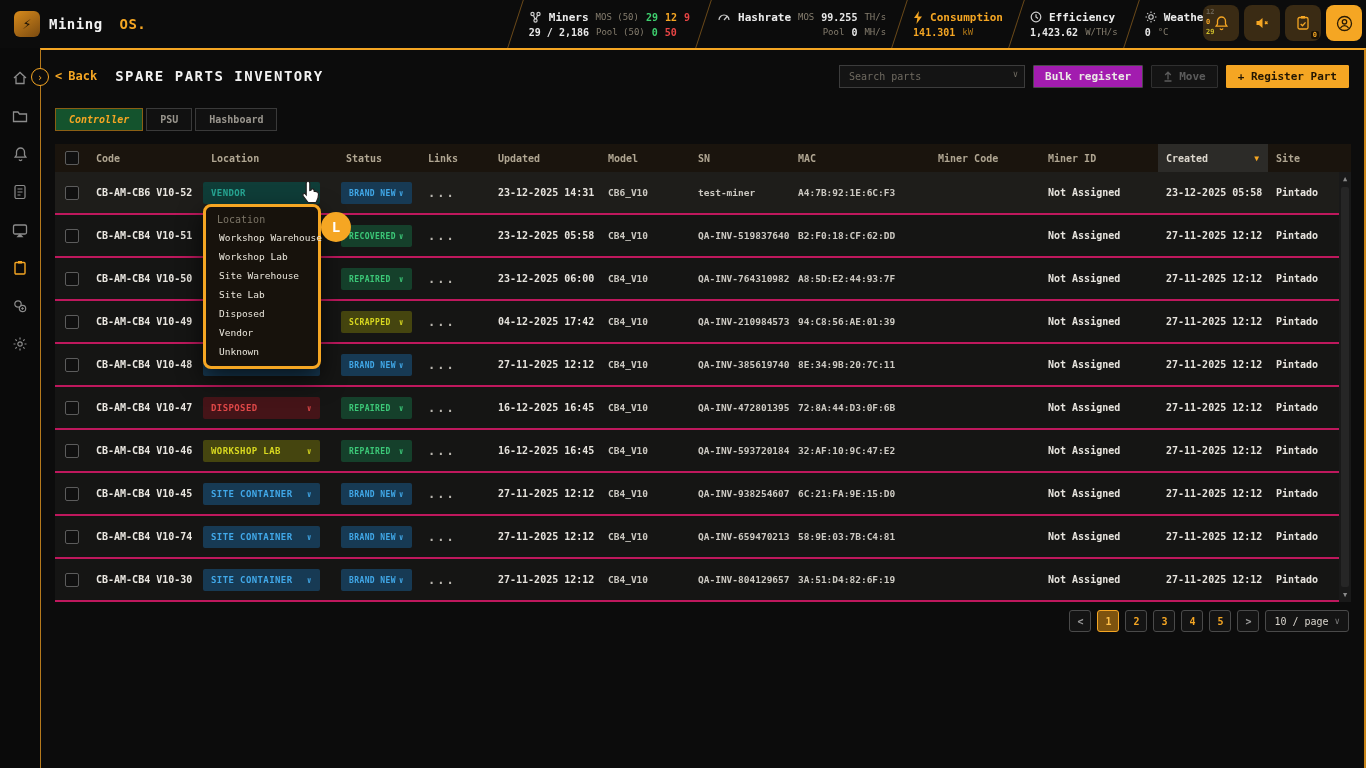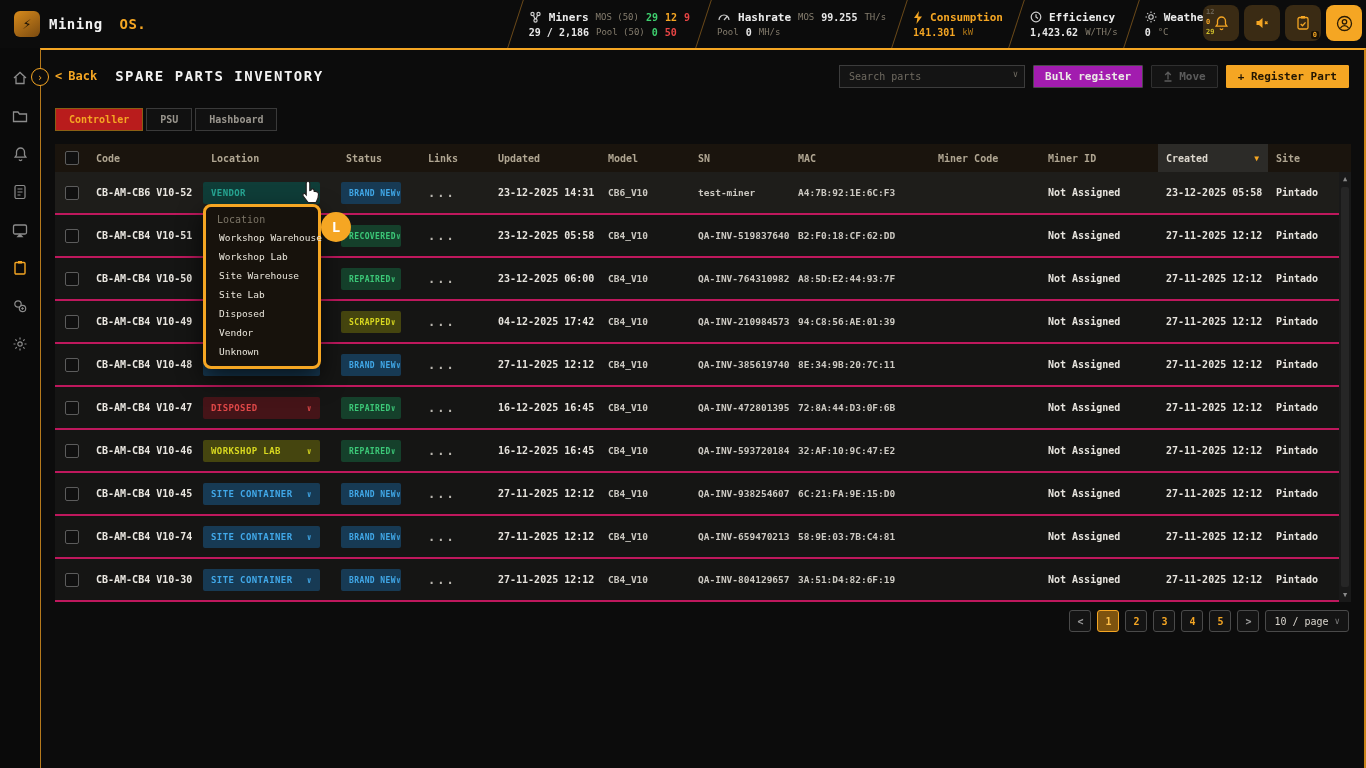--- a/index.html
+++ b/index.html
@@ -53,21 +53,21 @@
   .search-wrap { position:relative; }
   .search-chev { position:absolute; right:7px; top:4px; color:#6f6a60; font-size:9px; pointer-events:none; }
   .btn { height:23px; display:flex; align-items:center; gap:6px; padding:0 11px; font-size:11px; font-weight:bold; font-family:inherit; cursor:pointer; border-radius:1px; }
   .btn.dark { background:#a21caf; border:1px solid #4a4a4a; color:#eceae6; }
   .btn.disabled { background:#141414; border:1px solid #303030; color:#5c5c5c; cursor:default; }
   .btn.primary { background:#f5a623; border:1px solid #f5a623; color:#221603; }
 
   
   .tabs { position:absolute; left:14px; top:58px; display:flex; gap:3px; }
   .tab { height:23px; padding:0 13px; display:flex; align-items:center; font-size:10px; font-weight:bold; border:1px solid #3a3a3a; color:#9a968e; background:#111111; cursor:pointer; }
-  .tab.active { background:#b91c1c; border-color:#8a5f14; color:#f5a623; }
+  .tab.active { background:#14532d; border-color:#8a5f14; color:#f5a623;font-style:italic; }
 
   
   .tablebox { position:absolute; left:14px; top:94px; width:1296px; }
   .thead, .trow { display:grid; grid-template-columns:33px 115px 135px 82px 70px 110px 90px 100px 140px 110px 118px 110px 1fr; align-items:center; padding-right:15px; }
   .thead { height:28px; background:#1a140d; color:#b0a692; font-size:10px; font-weight:bold; }
   .hcell { padding-left:8px; white-space:nowrap; }
   .hcell.created-h { align-self:stretch; display:flex; align-items:center; justify-content:space-between; background:#2c2b28; color:#ddd8ce; padding:0 9px 0 8px; }
   .sort-arrow { color:#f5a623; font-size:8px; }
   .rows { position:relative; }
   .trow { height:43px; background:#151514; border-bottom:2px solid #be185d; cursor:pointer; }
@@ -77,21 +77,21 @@
   .cell.s { color:#ccc9c2; font-size:9.5px; font-weight:bold; }
   .cell.code { color:#eae7e1; font-size:10px; font-weight:bold; }
   .cell.dots { color:#b9b6af; font-size:12px; font-weight:bold; letter-spacing:2px; }
   .cell.sel, .cell.loc, .cell.st { padding-left:0; }
   .cell.sel { display:flex; justify-content:center; }
   .cb { width:14px; height:14px; border:1px solid #5c5c5c; border-radius:2px; background:#101010; display:inline-block; }
   .chip { height:22px; border-radius:2px; display:inline-flex; align-items:center; justify-content:space-between; padding:0 8px; font-weight:bold; letter-spacing:.4px; }
   .chip i { font-style:normal; font-size:9px; }
   .chip em { font-style:normal; font-size:8px; opacity:.9; }
   .chip.w117 { width:117px; margin-left:0; }
-  .chip.w71 { width:60px; margin-left:3px; font-size:8px; }
+  .chip.w71 { width:71px; margin-left:3px; font-size:8px; }
   .chip.w71 i { font-size:8px; }
   .chip.blue { background:#173a54; color:#41a8e8; }
   .chip.green { background:#15402b; color:#3cc878; }
   .chip.yellow { background:#45450f; color:#d8d820; }
   .chip.red { background:#451418; color:#e04848; }
   .chip.teal { background:#0f3d38; color:#27a794; }
 
   
   .vscroll { position:absolute; right:0; top:28px; width:12px; height:430px; background:#191919; display:flex; flex-direction:column; justify-content:space-between; align-items:center; }
   .varrow { color:#8a8a8a; font-size:7px; padding:3px 0; cursor:pointer; }
@@ -159,21 +159,21 @@
               <svg width="14" height="12" viewBox="0 0 14 12" fill="none" stroke="#cfcfcf" stroke-width="1.2">
                 <path d="M2 9 a5 5 0 0 1 10 0"></path>
                 <path d="M7 9 L10.5 5"></path>
               </svg>
             </span>
           <span class="slabel">Hashrate</span>
           <span class="sgrey">MOS</span>
           <span class="swhite">99.255</span>
           <span class="sgrey">TH/s</span>
         </div>
-        <div class="srow" style="justify-content:flex-start;">
+        <div class="srow" style="justify-content:flex-end;">
           <span class="sgrey">Pool</span>
           <span class="swhite">0</span>
           <span class="sgrey">MH/s</span>
         </div>
       </div>
       <div class="sep"></div>
       <div class="stat consump">
         <div class="srow">
           <span class="oico">
               <svg width="10" height="13" viewBox="0 0 10 13">

